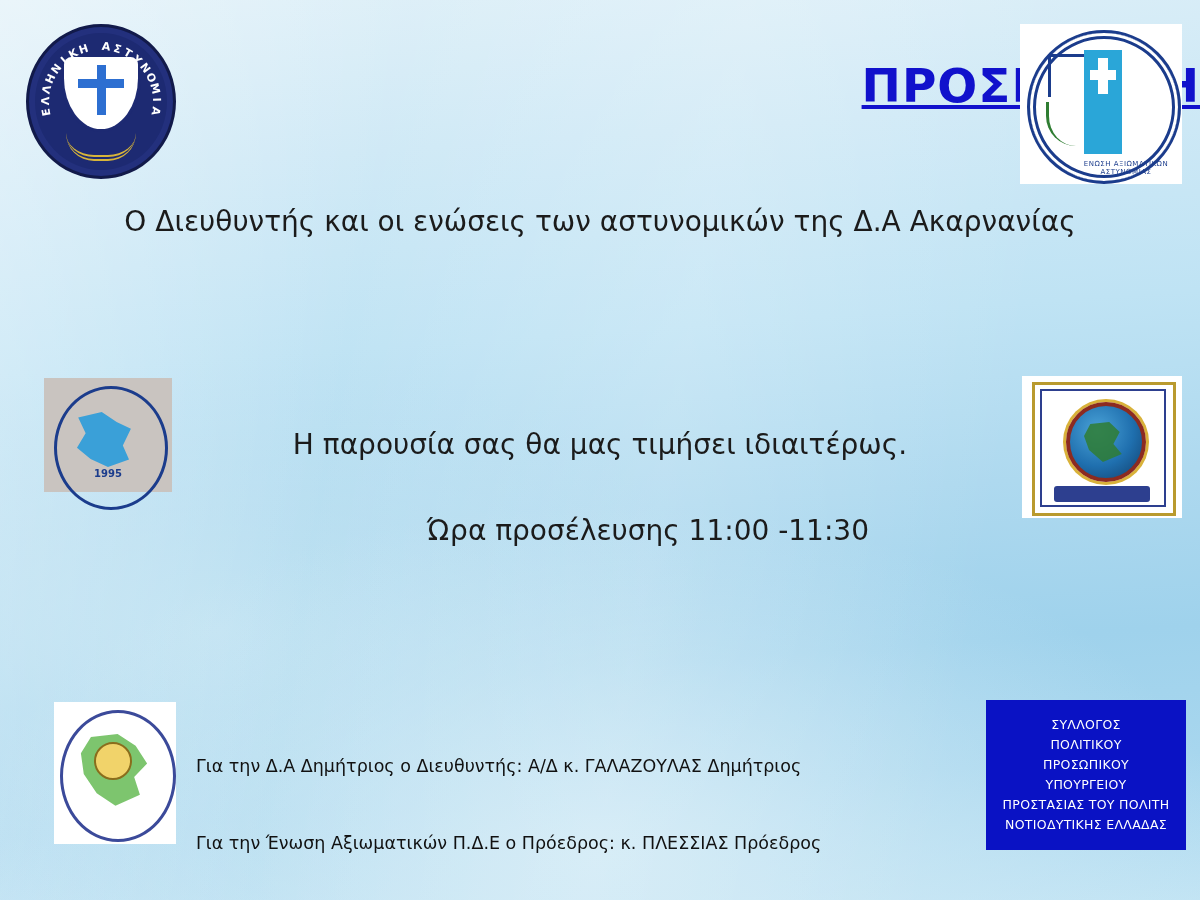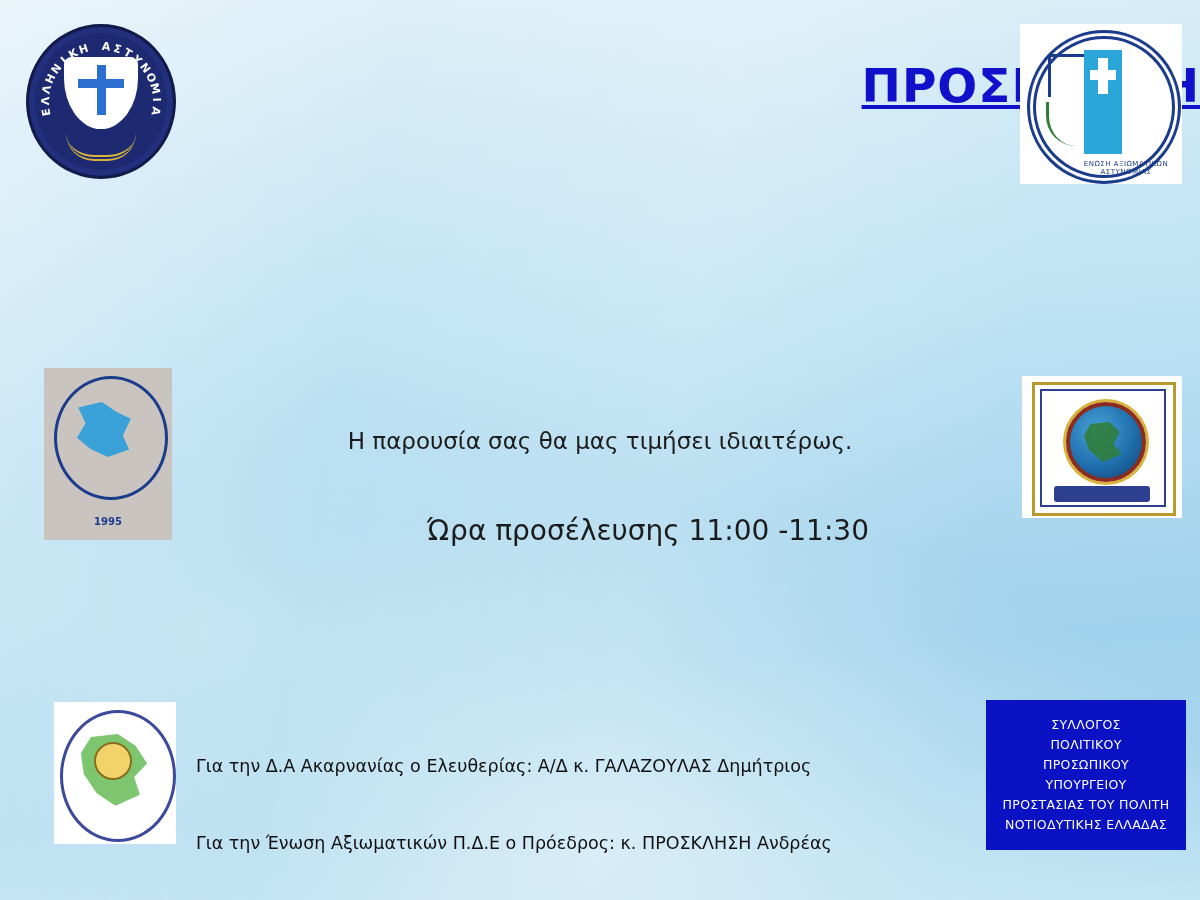--- a/index.html
+++ b/index.html
@@ -56,21 +56,21 @@
   }
   .body-text .line { white-space: pre; }
 
   .presence {
     position: absolute;
     top: 428px;
     left: 0;
     width: 1200px;
     text-align: center;
     color: #1b1b1b;
-    font-size: 23px;
+    font-size: 28px;
     font-family: "DejaVu Sans", sans-serif;
   }
   .arrival {
     position: absolute;
     top: 514px;
     left: 0;
     width: 1200px;
     text-align: center;
     color: #1b1b1b;
     font-size: 28px;
@@ -156,21 +156,21 @@
     position: absolute; left: 26px; top: 78px; width: 30px; height: 44px;
     border-left: 3px solid #2f7d32; border-radius: 0 0 0 30px;
   }
   #logo-union .caption {
     position: absolute; left: 0; bottom: 8px; width: 132px; text-align: center;
     font-size: 7px; color: #1b3c8c; letter-spacing: .5px; margin-left: 40px;
   }
 
   
   #logo-retired {
-    left: 44px; top: 368px; width: 128px; height: 172px;
+    left: 44px; top: 378px; width: 128px; height: 114px;
     background: #c9c4c0;
     text-decoration: underline;
   }
   #logo-retired .disc {
     position: absolute; left: 10px; top: 8px; width: 108px; height: 118px;
     border-radius: 50%;
     border: 3px solid #1b3c8c;
   }
   #logo-retired .map {
     position: absolute; left: 28px; top: 34px; width: 62px; height: 56px;
@@ -255,28 +255,29 @@
 </style>
 </head>
 <body>
 
 <div id="page">
   <div id="sheen"></div>
 
   <div class="title">ΠΡΟΣΚΛΗΣΗ</div>
 
   <div class="body-text">
+    <div class="line">Ο Διευθυντής και οι ενώσεις των αστυνομικών της Δ.Α Ακαρνανίας</div>
   </div>
 
   <div class="presence">Η παρουσία σας θα μας τιμήσει ιδιαιτέρως.</div>
   <div class="arrival">Ώρα προσέλευσης 11:00 -11:30</div>
 
   <div class="signatories">
-    <div>Για την Δ.Α Ακαρνανίας ο Ελευθερίας: Α/Δ κ. ΓΑΛΑΖΟΥΛΑΣ Δημήτριος</div>
-    <div>Για την Ένωση Αξιωματικών Π.Δ.Ε ο Πρόεδρος: κ. ΠΡΟΣΚΛΗΣΗ Ανδρέας</div>
+    <div>Για την Δ.Α Δημήτριος ο Διευθυντής: Α/Δ κ. ΓΑΛΑΖΟΥΛΑΣ Δημήτριος</div>
+    <div>Για την Ένωση Αξιωματικών Π.Δ.Ε ο Πρόεδρος: κ. ΠΛΕΣΣΙΑΣ Πρόεδρος</div>
     
     
     
     
   </div>
 
   <div class="logo-box" id="logo-police">
     <div class="disc"></div>
     <div class="shield">
       <div class="cross-v"></div>

